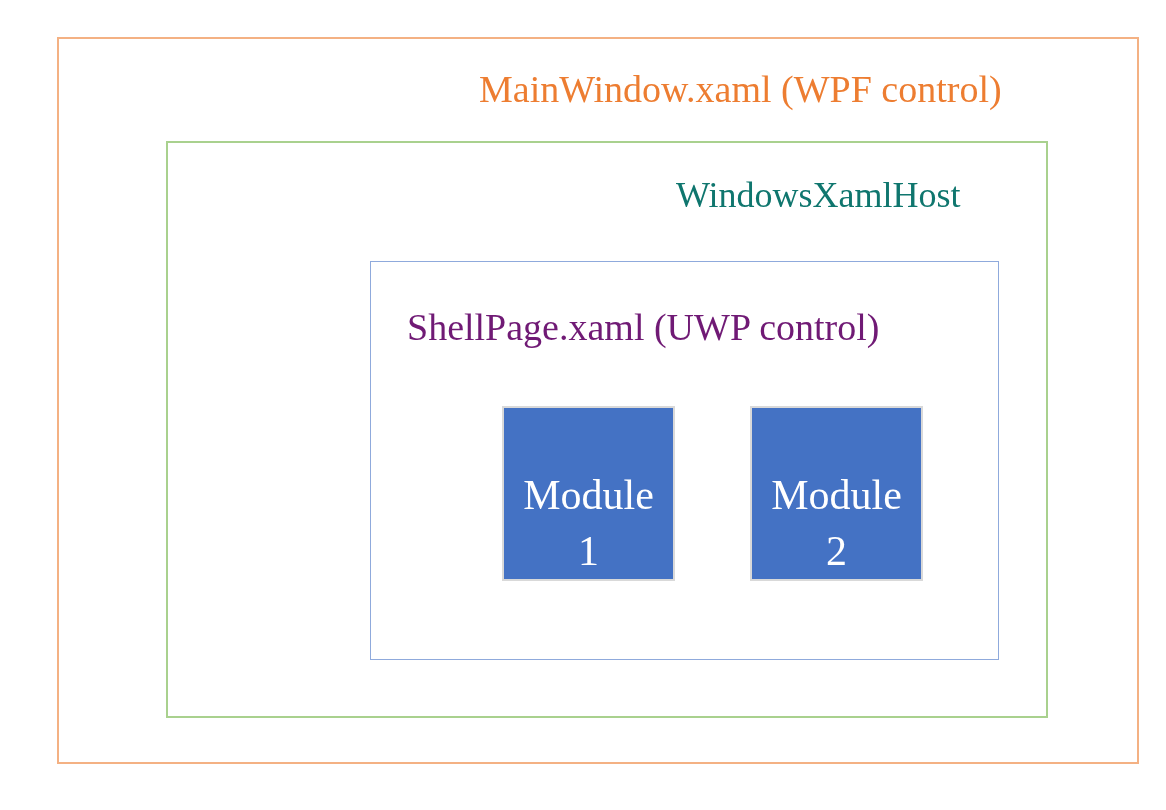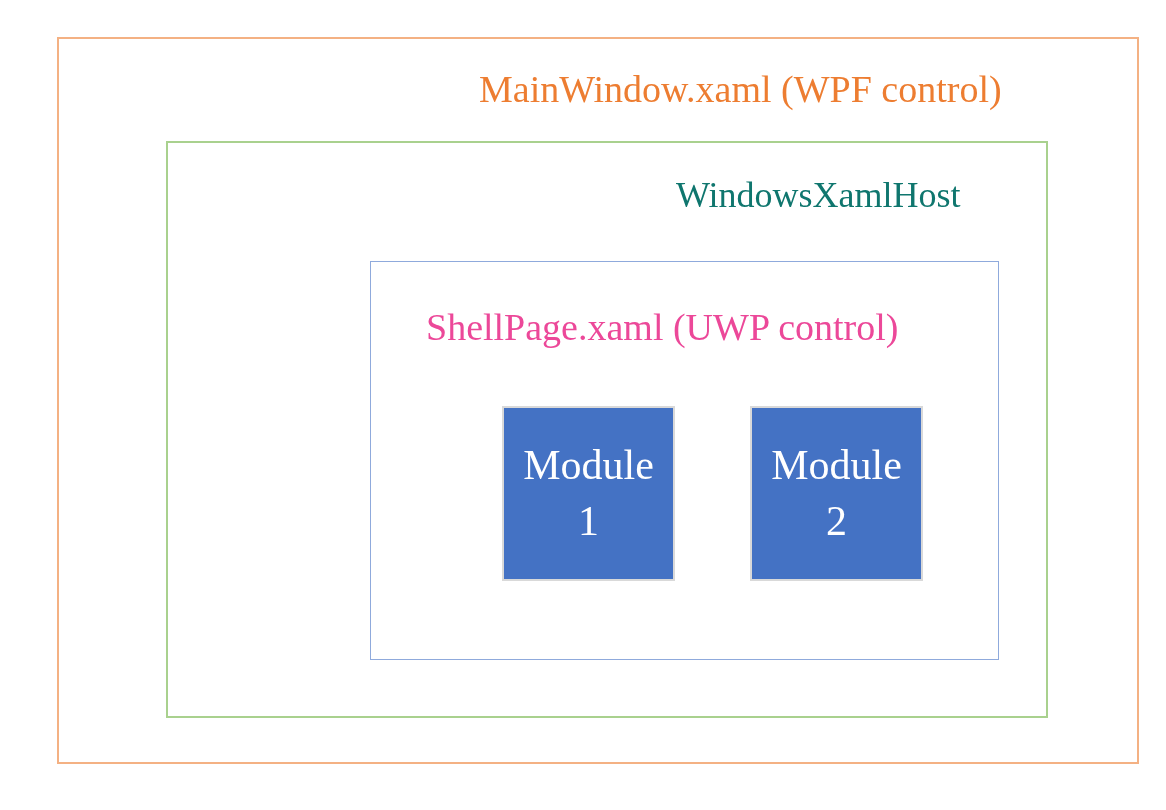--- a/index.html
+++ b/index.html
@@ -44,34 +44,34 @@
     left: 479px; top: 67px;
     font-size: 38px;
     color: #ED7D31;
   }
   .lbl-host {
     left: 676px; top: 174px;
     font-size: 36px;
     color: #0f766e;
   }
   .lbl-shell {
-    left: 426px; top: 305px;
+    left: 407px; top: 305px;
     font-size: 38px;
-    color: #ec4899;
+    color: #701a75;
   }
   .module {
     position: absolute;
     width: 173px; height: 175px;
     box-sizing: border-box;
     background: #4472C4;
     border: 2px solid #D9D9D9;
     display: flex;
     flex-direction: column;
     align-items: center;
-    justify-content: center;
+    justify-content: flex-end;
     color: #FFFFFF;
     font-size: 42px;
     line-height: 1.32;
     text-align: center;
   }
   .module-1 { left: 502px; top: 406px; }
   .module-2 { left: 750px; top: 406px; }
 </style>
 </head>
 <body>

